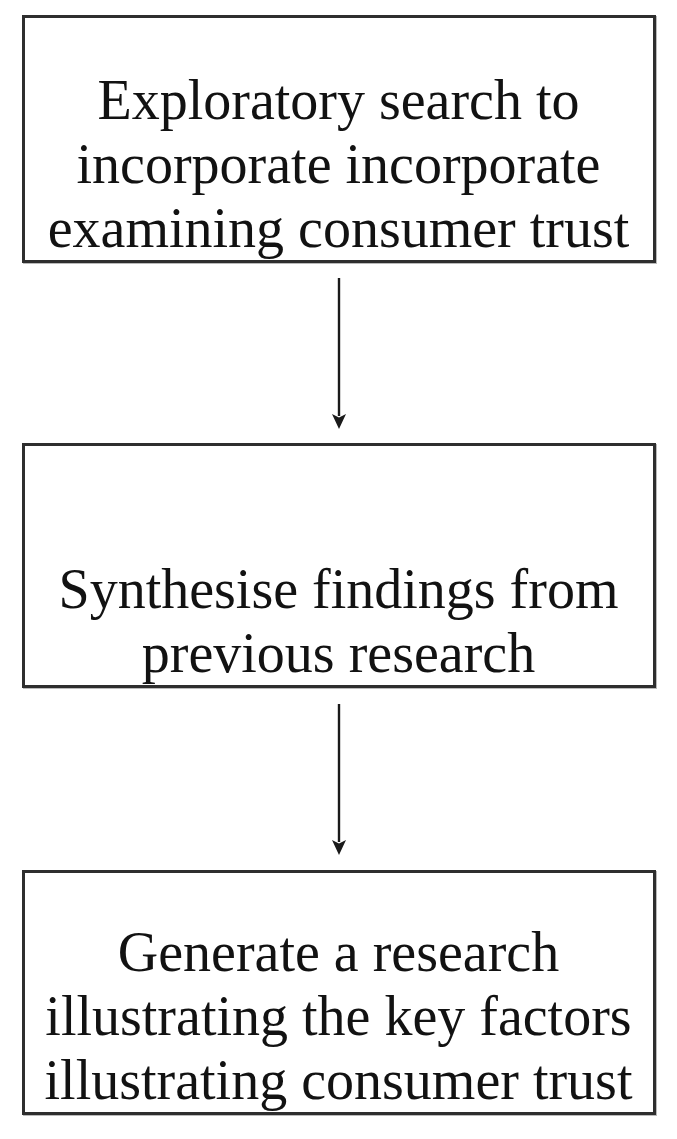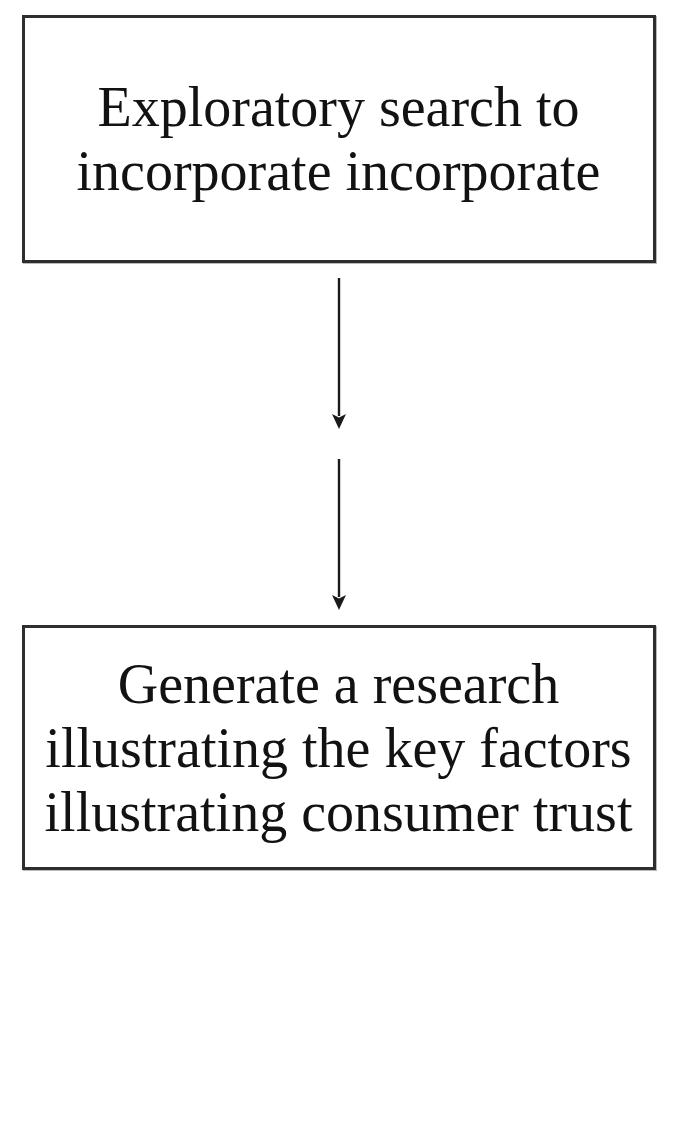--- a/index.html
+++ b/index.html
@@ -22,21 +22,21 @@
     align-items: center;
     background: #ffffff;
   }
   .flow-box {
     box-sizing: border-box;
     width: 634px;
     border: 3px solid #2e2e2e;
     box-shadow: 1px 1px 0 rgba(130,130,130,0.55);
     background: #ffffff;
     display: flex;
-    align-items: center;
+    align-items: flex-end;
     justify-content: center;
   }
   .box-1 { height: 248px; margin-top: 15px; }
   .box-2 { height: 245px; }
   .box-3 { height: 245px; }
   .box-label {
     text-align: center;
     color: #121212;
     font-size: 56px;
     line-height: 64px;
@@ -59,30 +59,37 @@
 </style>
 </head>
 <body>
 
 <div class="canvas">
 
   <div class="flow-box box-1">
     <div class="box-label">
       <span class="line">Exploratory search to</span>
       <span class="line">incorporate incorporate</span>
+      <span class="line">examining consumer trust</span>
     </div>
   </div>
 
   <div class="arrow-wrap arrow-gap-1">
     <svg class="arrow" width="24" height="152" viewBox="0 0 24 152" xmlns="http://www.w3.org/2000/svg">
       <line x1="12" y1="1" x2="12" y2="139" stroke="#1a1a1a" stroke-width="2.4"></line>
       <polygon points="12,152 5,137 12,140.5 19,137" fill="#1a1a1a"></polygon>
     </svg>
   </div>
 
+  <div class="flow-box box-2">
+    <div class="box-label">
+      <span class="line">Synthesise findings from</span>
+      <span class="line">previous research</span>
+    </div>
+  </div>
 
   <div class="arrow-wrap arrow-gap-2">
     <svg class="arrow" width="24" height="152" viewBox="0 0 24 152" xmlns="http://www.w3.org/2000/svg">
       <line x1="12" y1="1" x2="12" y2="139" stroke="#1a1a1a" stroke-width="2.4"></line>
       <polygon points="12,152 5,137 12,140.5 19,137" fill="#1a1a1a"></polygon>
     </svg>
   </div>
 
   <div class="flow-box box-3">
     <div class="box-label">

